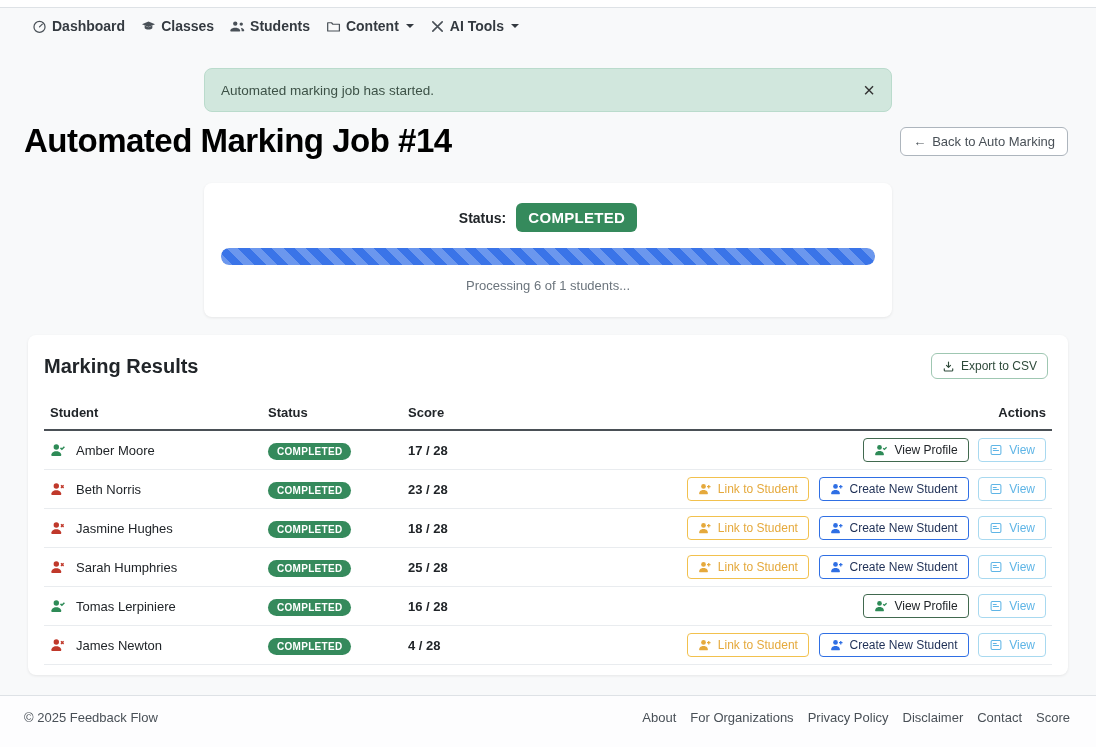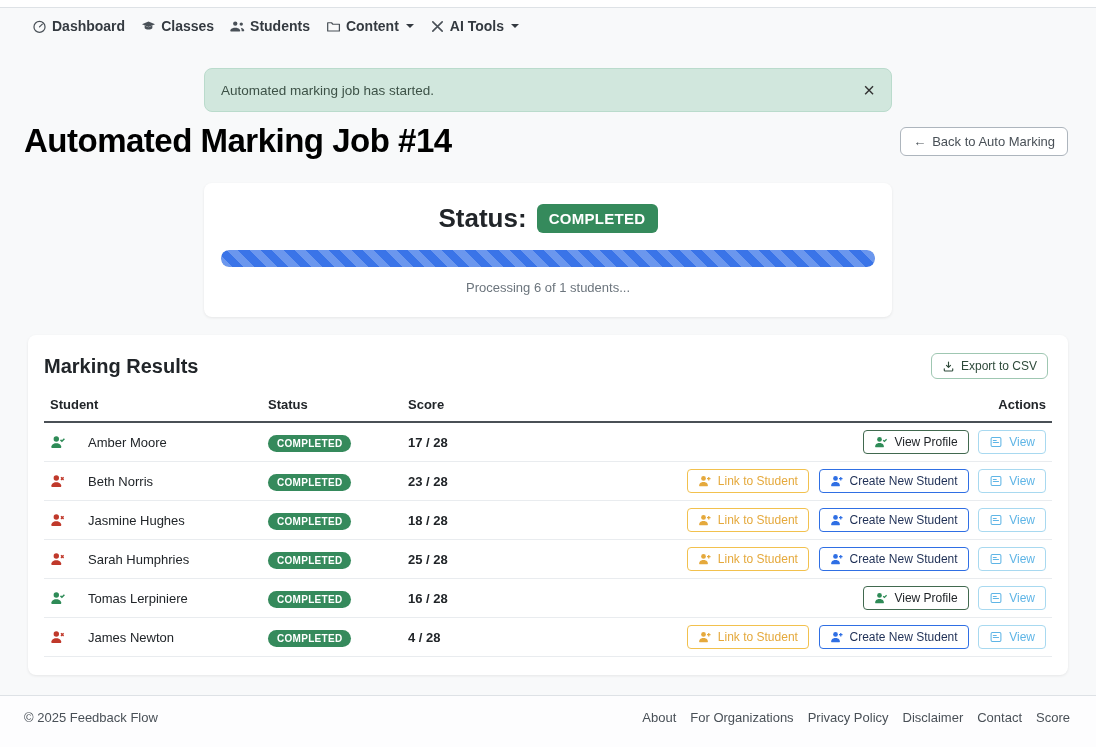--- a/index.html
+++ b/index.html
@@ -22,40 +22,40 @@
   .alert-close { margin-left: auto; background: none; border: none; font-size: 20px; line-height: 1; color: #333; cursor: pointer; font-family: "Liberation Sans", sans-serif; }
 
   
   .page-head { position: absolute; left: 24px; top: 122px; width: 1044px; display: flex; justify-content: space-between; align-items: center; }
   .page-head h1 { font-size: 33px; font-weight: 800; color: #000000; letter-spacing: -0.5px; }
   .btn-back { display: inline-flex; align-items: center; gap: 6px; background: #fff; border: 1px solid #adb5bd; border-radius: 6px; padding: 6px 12px; font-size: 13px; color: #495057; cursor: pointer; font-family: "Liberation Sans", sans-serif; }
 
   
   .status-card { position: absolute; left: 204px; top: 183px; width: 688px; height: 134px; background: #fff; border-radius: 8px; box-shadow: 0 1px 3px rgba(0,0,0,0.08); text-align: center; padding-top: 20px; }
   .status-line { display: flex; justify-content: center; align-items: center; gap: 10px; }
-  .status-label { font-size: 26px; font-weight: 800; }
+  .status-label { font-size: 14px; font-weight: 800; }
   .badge-lg { background: #358a5c; color: #fff; font-size: 15px; font-weight: 800; padding: 6px 12px; border-radius: 6px; letter-spacing: 0.3px; }
   .progress { margin: 16px 17px 0; height: 17px; border-radius: 8px; background: #e9ecef; overflow: hidden; }
   .progress-fill { height: 100%; width: 100%; border-radius: 8px; background-color: #3a74e8;
     background-image: repeating-linear-gradient(45deg, rgba(255,255,255,0.25) 0 8px, transparent 8px 16px); }
   .progress-caption { margin-top: 13px; font-size: 13px; color: #6c757d; }
 
   
   .results-card { position: absolute; left: 28px; top: 335px; width: 1040px; height: 340px; background: #fff; border-radius: 8px; box-shadow: 0 1px 3px rgba(0,0,0,0.08); }
   .card-head { display: flex; justify-content: space-between; align-items: center; padding: 18px 20px 12px 16px; }
   .card-head h2 { font-size: 20px; font-weight: 800; }
   .btn-export { display: inline-flex; align-items: center; gap: 6px; background: #fff; border: 1px solid #9fc7b2; border-radius: 6px; padding: 5px 10px; font-size: 12px; color: #2e4a3a; cursor: pointer; font-family: "Liberation Sans", sans-serif; }
   .bicon { display: inline-flex; }
   .bicon svg { width: 13px; height: 13px; }
 
-  table { width: calc(100% - 32px); margin: 0 16px; border-collapse: collapse; }
+  table { width: calc(100% - 32px); margin: 8px 16px; border-collapse: collapse; }
   thead th { font-size: 13px; font-weight: 700; text-align: left; padding: 6px 6px 9px; border-bottom: 2px solid #4a5056; color: #212529; }
   thead th:last-child { text-align: right; }
   tbody td { padding: 7px 6px; border-bottom: 1px solid #e9ecef; font-size: 13px; vertical-align: middle; height: 38px; }
-  .td-student { display: flex; align-items: center; gap: 22px; text-align: center; }
+  .td-student { display: flex; align-items: center; gap: 10px; text-align: center; }
   .picon { display: inline-flex; }
   .picon svg { width: 16px; height: 16px; }
   .picon.green { color: #2e8b57; }
   .picon.red { color: #c0392b; }
   .col-student { width: 218px; }
   .col-status { width: 140px; }
   .col-score { width: 140px; }
   .badge-sm { background: #358a5c; color: #fff; font-size: 10px; font-weight: 800; padding: 3px 9px; border-radius: 9px; letter-spacing: 0.3px; }
   .td-score { font-weight: 800; font-size: 13px; }
   .td-actions { text-align: right; white-space: nowrap; }

